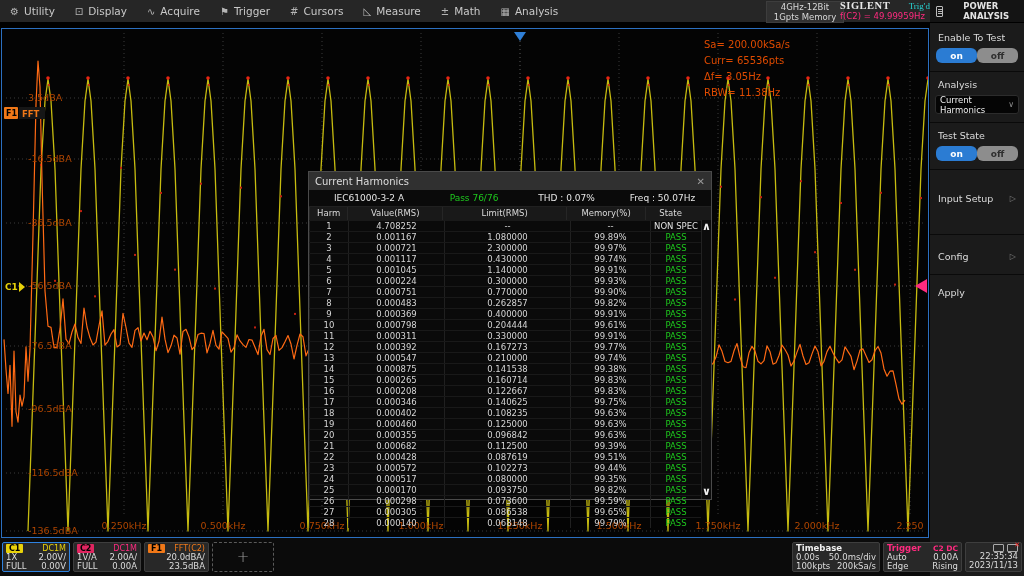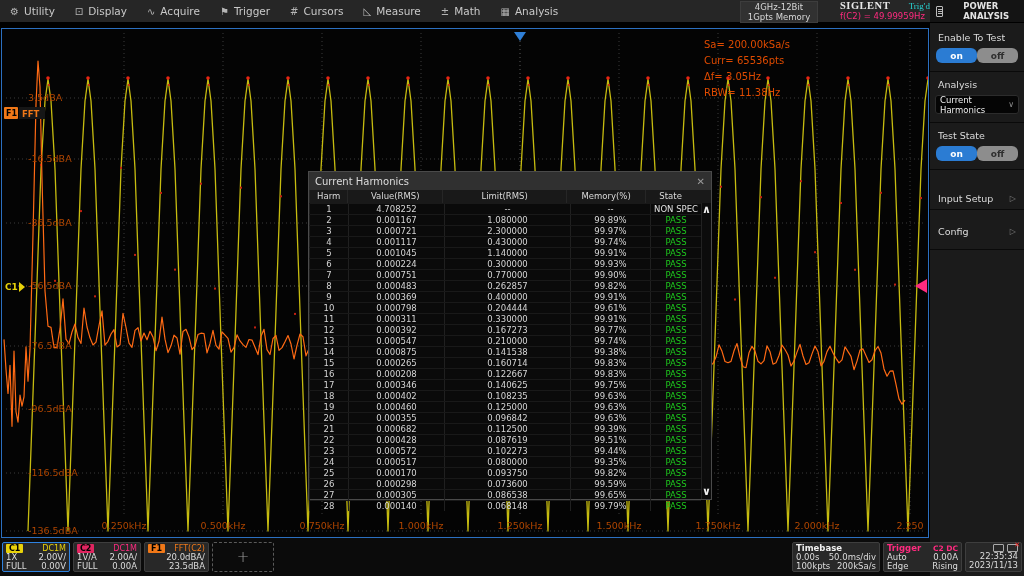--- a/index.html
+++ b/index.html
@@ -5,21 +5,21 @@
   html,body{margin:0;padding:0;background:#000;width:1024px;height:576px;overflow:hidden;
     font-family:"DejaVu Sans",sans-serif;-webkit-font-smoothing:antialiased;}
   #stage{position:relative;width:1024px;height:576px;background:#000;}
 
   
   #menubar{position:absolute;left:0;top:0;width:930px;height:22px;background:#262626;
     display:flex;align-items:center;}
   .menu-item{display:flex;align-items:center;gap:5px;padding:0 10px;height:22px;color:#c9c9c9;
     font-size:10.5px;cursor:default;}
   .menu-item .mi-icon{font-size:10px;color:#b5b5b5;}
-  #sys-info{position:absolute;left:740px;top:1px;width:76px;height:20px;background:#313131;
+  #sys-info{position:absolute;left:766px;top:1px;width:76px;height:20px;background:#313131;
     border:1px solid #3d3d3d;color:#d8d8d8;font-size:8.5px;line-height:10px;text-align:center;}
   #brand-block{position:absolute;left:840px;top:0;width:90px;height:22px;font-size:9px;}
   #brand-row{display:flex;justify-content:space-between;align-items:center;height:11px;font-family:Liberation Serif, serif;}
   #brand{color:#e8e8e8;font-weight:bold;font-size:10.5px;letter-spacing:.5px;}
   #trig-status{color:#27d3d3;font-size:9px;}
   #freq-readout{color:#ff2a7f;font-size:8.5px;white-space:nowrap;}
 
   
   #scope{position:absolute;left:1px;top:28px;width:926px;height:508px;background:#040404;
     border:1px solid #2b6fc0;}
@@ -291,20 +291,26 @@
         <text x="3" y="261" fill="#e8d20a" font-size="9" font-weight="bold">C1</text>
         <polygon points="17,253 17,263 23,258" fill="#e8d20a"></polygon>
       </svg>
   </div>
 
   <div id="dialog">
     <div id="dlg-title">
       <span>Current Harmonics</span>
       <span id="dlg-close">✕</span>
     </div>
+    <div id="dlg-info">
+      <span class="ic ic0">IEC61000-3-2 A</span>
+      <span class="ic ic1">Pass 76/76</span>
+      <span class="ic ic2">THD : 0.07%</span>
+      <span class="ic ic3">Freq : 50.07Hz</span>
+    </div>
     <div id="dlg-head">
         <div class="hc c0">Harm</div>
         <div class="hc c1x">Value(RMS)</div>
         <div class="hc c2x">Limit(RMS)</div>
         <div class="hc c3x">Memory(%)</div>
         <div class="hc c4x">State</div>
         <div style="width: 16px;"></div>
       </div>
     <div id="dlg-body">
       <div id="dlg-rows">
@@ -531,28 +537,29 @@
         <span class="dd-chev">∨</span>
       </div>
     </div>
     <div class="p-sec">
       <div class="p-label">Test State</div>
       <div class="toggle">
         <div class="tg tg-on">on</div>
         <div class="tg tg-off">off</div>
       </div>
     </div>
-    <div class="p-nav" style="padding-top:16px;padding-bottom:5px;">
+    <div class="p-nav" style="padding-top:16px;padding-bottom:30px;">
       <span>Input Setup</span>
       <span class="nav-chev">▷</span>
     </div>
     <div class="p-nav" style="padding-top:16px;">
       <span>Config</span>
       <span class="nav-chev">▷</span>
     </div>
+    <div class="p-apply">Apply</div>
   </div>
 
   <div id="bottombar">
     <div class="chbox" style="left:2px;width:68px;border-color:#2e82e0;">
       <div class="r">
           <span class="badge b-c1">C1</span>
           <span class="t-c1">DC1M</span>
         </div>
       <div class="r">
           <span>1X</span>

